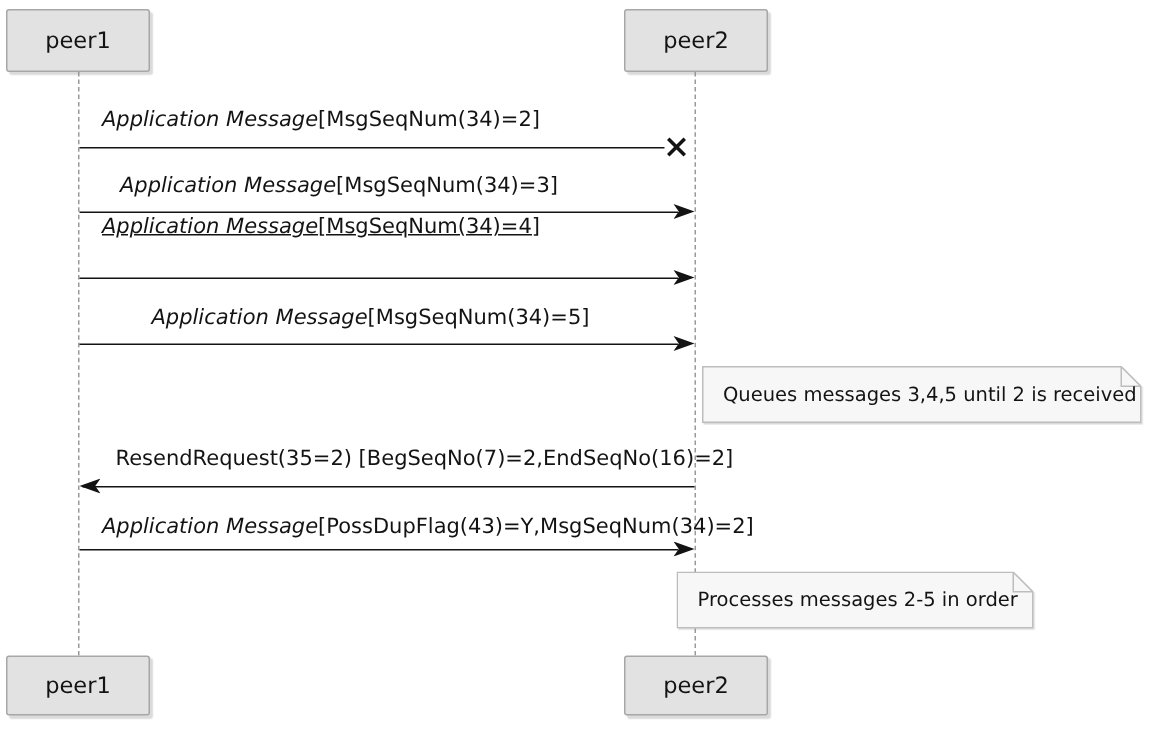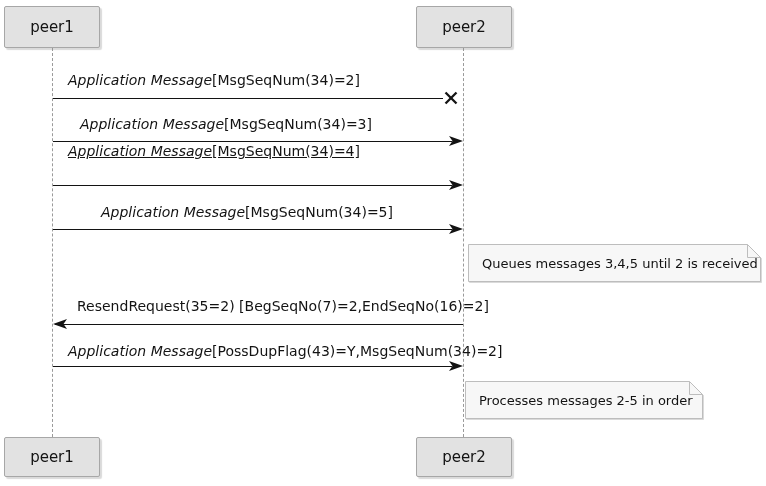--- a/index.html
+++ b/index.html
@@ -147,21 +147,21 @@
   <div>
     <div class="msg-label" style="left:68px; top:344px;text-align:center;">
       <span class="it">Application Message</span><span>[PossDupFlag(43)=Y,MsgSeqNum(34)=2]</span>
     </div>
     <div class="msg-line" style="left:53px; top:366px; width:399px;"></div>
     <svg class="icon" style="left:449px; top:361px;" width="14" height="10" viewBox="0 0 14 10">
       <path d="M0,0 L14,5 L0,10 L3.5,5 Z" fill="#131313"></path>
     </svg>
   </div>
 
-  <div class="note" style="left:465px; top:381px; width:238px; height:38px;text-decoration:underline;">
+  <div class="note" style="left:451px; top:381px; width:238px; height:38px;text-decoration:underline;">
     <svg class="note-bg" width="238" height="38" viewBox="0 0 238 38">
       <path d="M0.5,0.5 L224.5,0.5 L237.5,13.5 L237.5,37.5 L0.5,37.5 Z" fill="#f7f7f7" stroke="#bdbdbd"></path>
       <path d="M224.5,0.5 L224.5,13.5 L237.5,13.5" fill="none" stroke="#bdbdbd"></path>
     </svg>
     <div class="note-text">Processes messages 2-5 in order</div>
   </div>
 
   <div class="participant" style="left:4px; top:437px; height:40px;">
     <span>peer1</span>
   </div>

